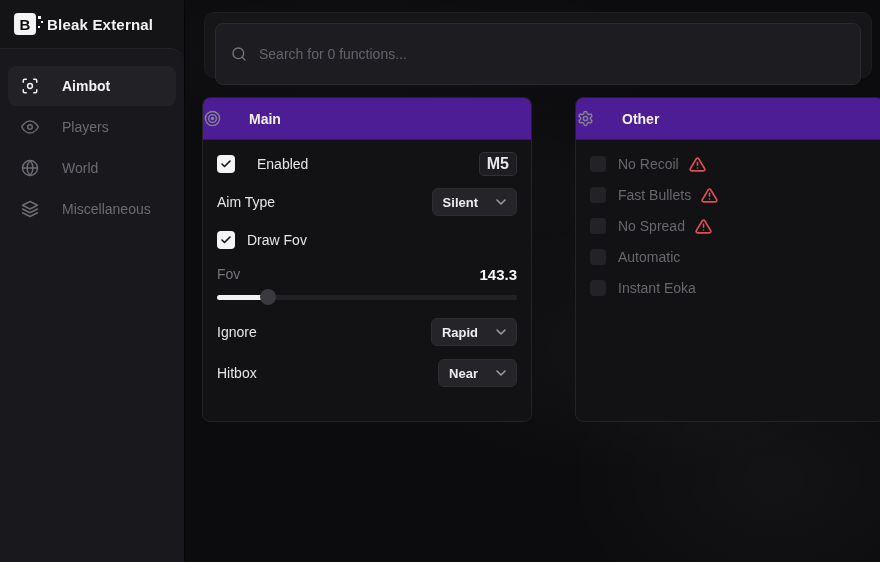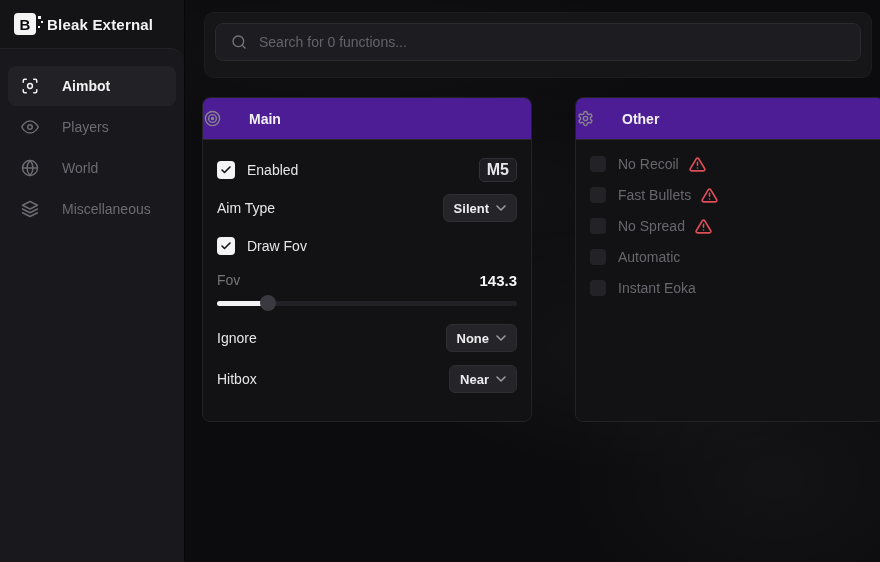--- a/index.html
+++ b/index.html
@@ -32,21 +32,21 @@
                   background:#19181c; border-top:1px solid #232226; border-top-right-radius:14px;
                   padding:17px 8px 0 8px; display:flex; flex-direction:column; gap:1px; }
   .nav-item { display:flex; align-items:center; gap:23px; height:40px; padding:0 13px;
               border-radius:8px; color:#6b6b71; font-size:14px; cursor:pointer; }
   .nav-item.active { background:#222125; color:#f2f2f4; font-weight:600; }
   .nav-item svg { flex:0 0 auto; }
 
   
   .search-card { position:absolute; left:204px; top:12px; width:668px; height:66px;
                  background:#161619; border-radius:10px; border:1px solid #1d1d21; }
-  .search-input { position:absolute; left:10px; top:10px; right:10px; height:38px;
+  .search-input { position:absolute; left:10px; top:10px; right:10px; height:62px;
                   background:#1d1d21; border:1px solid #29292e; border-radius:8px;
                   display:flex; align-items:center; gap:12px; padding:0 15px; cursor:text; }
   .search-input input { flex:1; background:transparent; border:none; outline:none;
                         color:#d9d9de; font-size:14px; font-family:inherit; }
   .search-input input::placeholder { color:#63636a; }
 
   
   .panel { position:absolute; top:97px; height:325px; background:#121114;
            border:1px solid #232227; border-radius:8px; overflow:hidden; }
   .panel.main  { left:202px; width:330px; }
@@ -65,24 +65,24 @@
               display:flex; align-items:center; justify-content:center; cursor:pointer; }
   .checkbox.off { width:16px; height:16px; background:#232227; }
   .cb-label { margin-left:12px; }
 
   .keybind { min-width:30px; height:24px; padding:0 7px; background:#1e1d21;
              border:1px solid #323137; border-radius:5px; color:#e8e8ec;
              font-size:16px; font-weight:bold; display:flex; align-items:center;
              justify-content:center; cursor:pointer; }
 
   .dropdown { height:28px; padding:0 10px; background:#252428; border:1px solid #2e2d32;
-              border-radius:6px; display:flex; align-items:center; gap:7px;
+              border-radius:6px; display:flex; align-items:center; gap:18px;
               color:#ededf0; font-size:13px; font-weight:600; cursor:pointer; }
 
-  .m-row1 { height:24px; margin-top:6px; }
+  .m-row1 { height:24px; margin-top:0;gap:10px; }
   .m-row2 { height:28px; margin-top:12px; }
   .m-row3 { height:24px; margin-top:12px; }
   .m-row4 { height:18px; margin-top:13px; }
   .fov-value { color:#f5f5f7; font-size:15px; font-weight:600; }
   .slider { position:relative; height:16px; margin-top:6px; cursor:pointer; }
   .slider-track { position:absolute; left:0; right:0; top:6px; height:5px;
                   background:#222126; border-radius:3px; }
   .slider-fill { position:absolute; left:0; top:6px; height:5px;
                  background:#f2f2f4; border-radius:3px; }
   .slider-thumb { position:absolute; top:0; width:16px; height:16px; border-radius:50%;
@@ -209,21 +209,21 @@
       <div class="slider">
         <div class="slider-track"></div>
         <div class="slider-fill" style="width: 17%;"></div>
         <div class="slider-thumb" style="left: 17%;"></div>
       </div>
 
       <div class="row m-row5">
         <span class="label">Ignore</span>
         <div class="spacer"></div>
         <div class="dropdown">
-          <span>None</span>
+          <span>Rapid</span>
           <svg width="10" height="6" viewBox="0 0 10 6" fill="none" stroke="#9a9aa0" stroke-width="1.6" stroke-linecap="round" stroke-linejoin="round">
             <path d="M1 1l4 4 4-4"></path>
           </svg>
         </div>
       </div>
 
       <div class="row m-row6">
         <span class="label">Hitbox</span>
         <div class="spacer"></div>
         <div class="dropdown">

